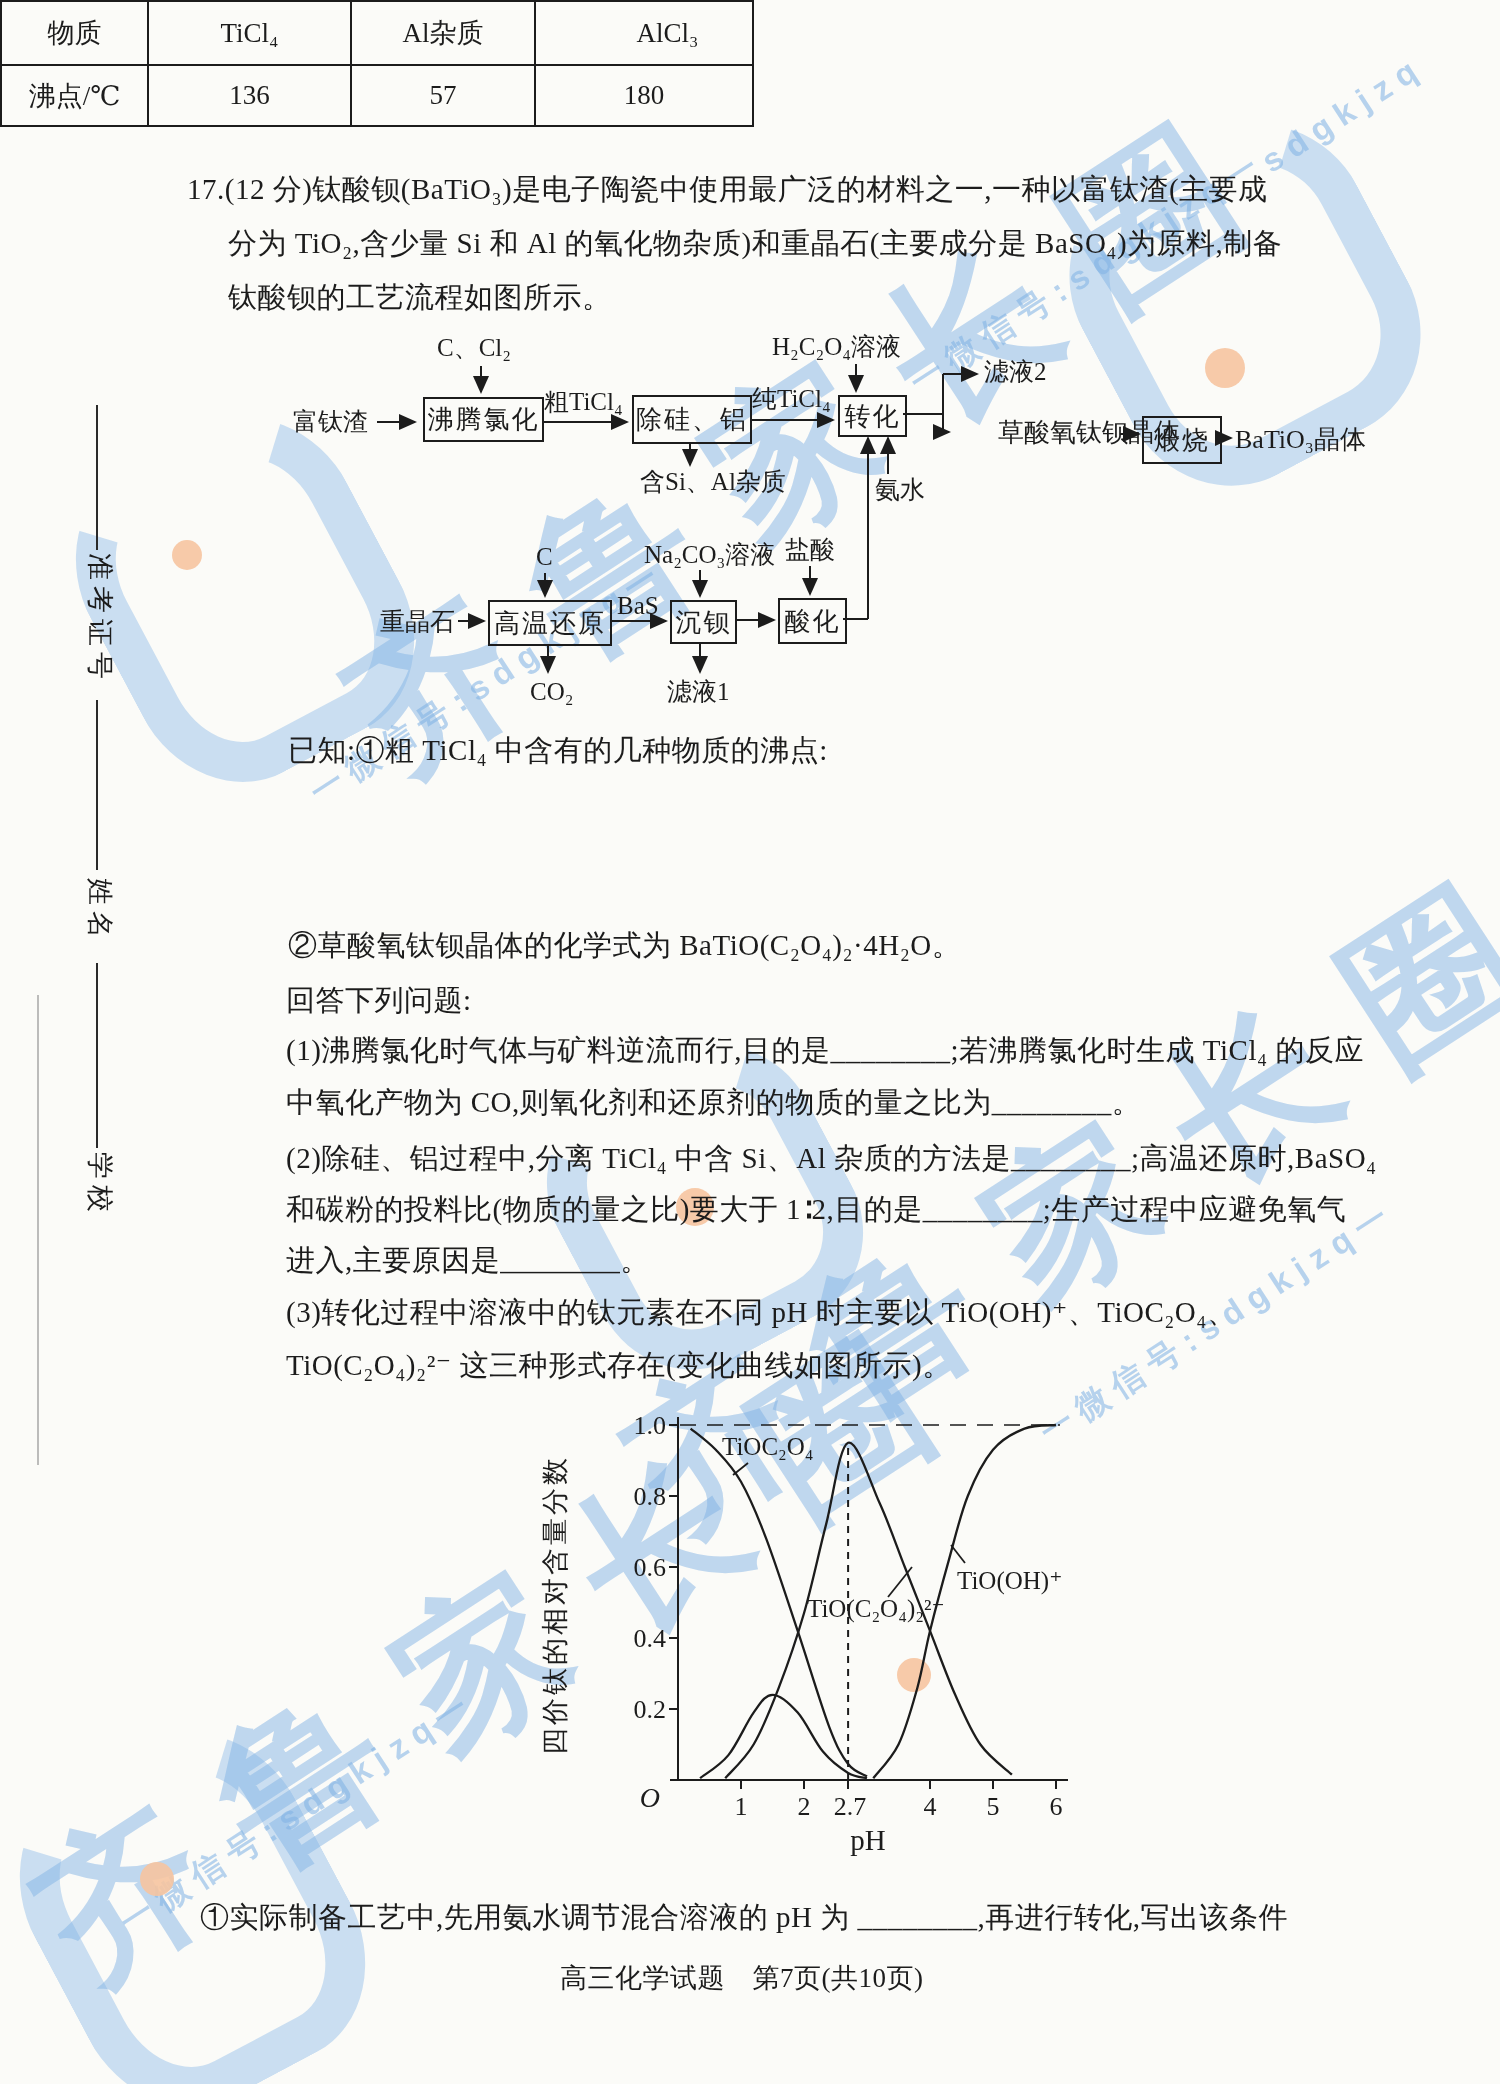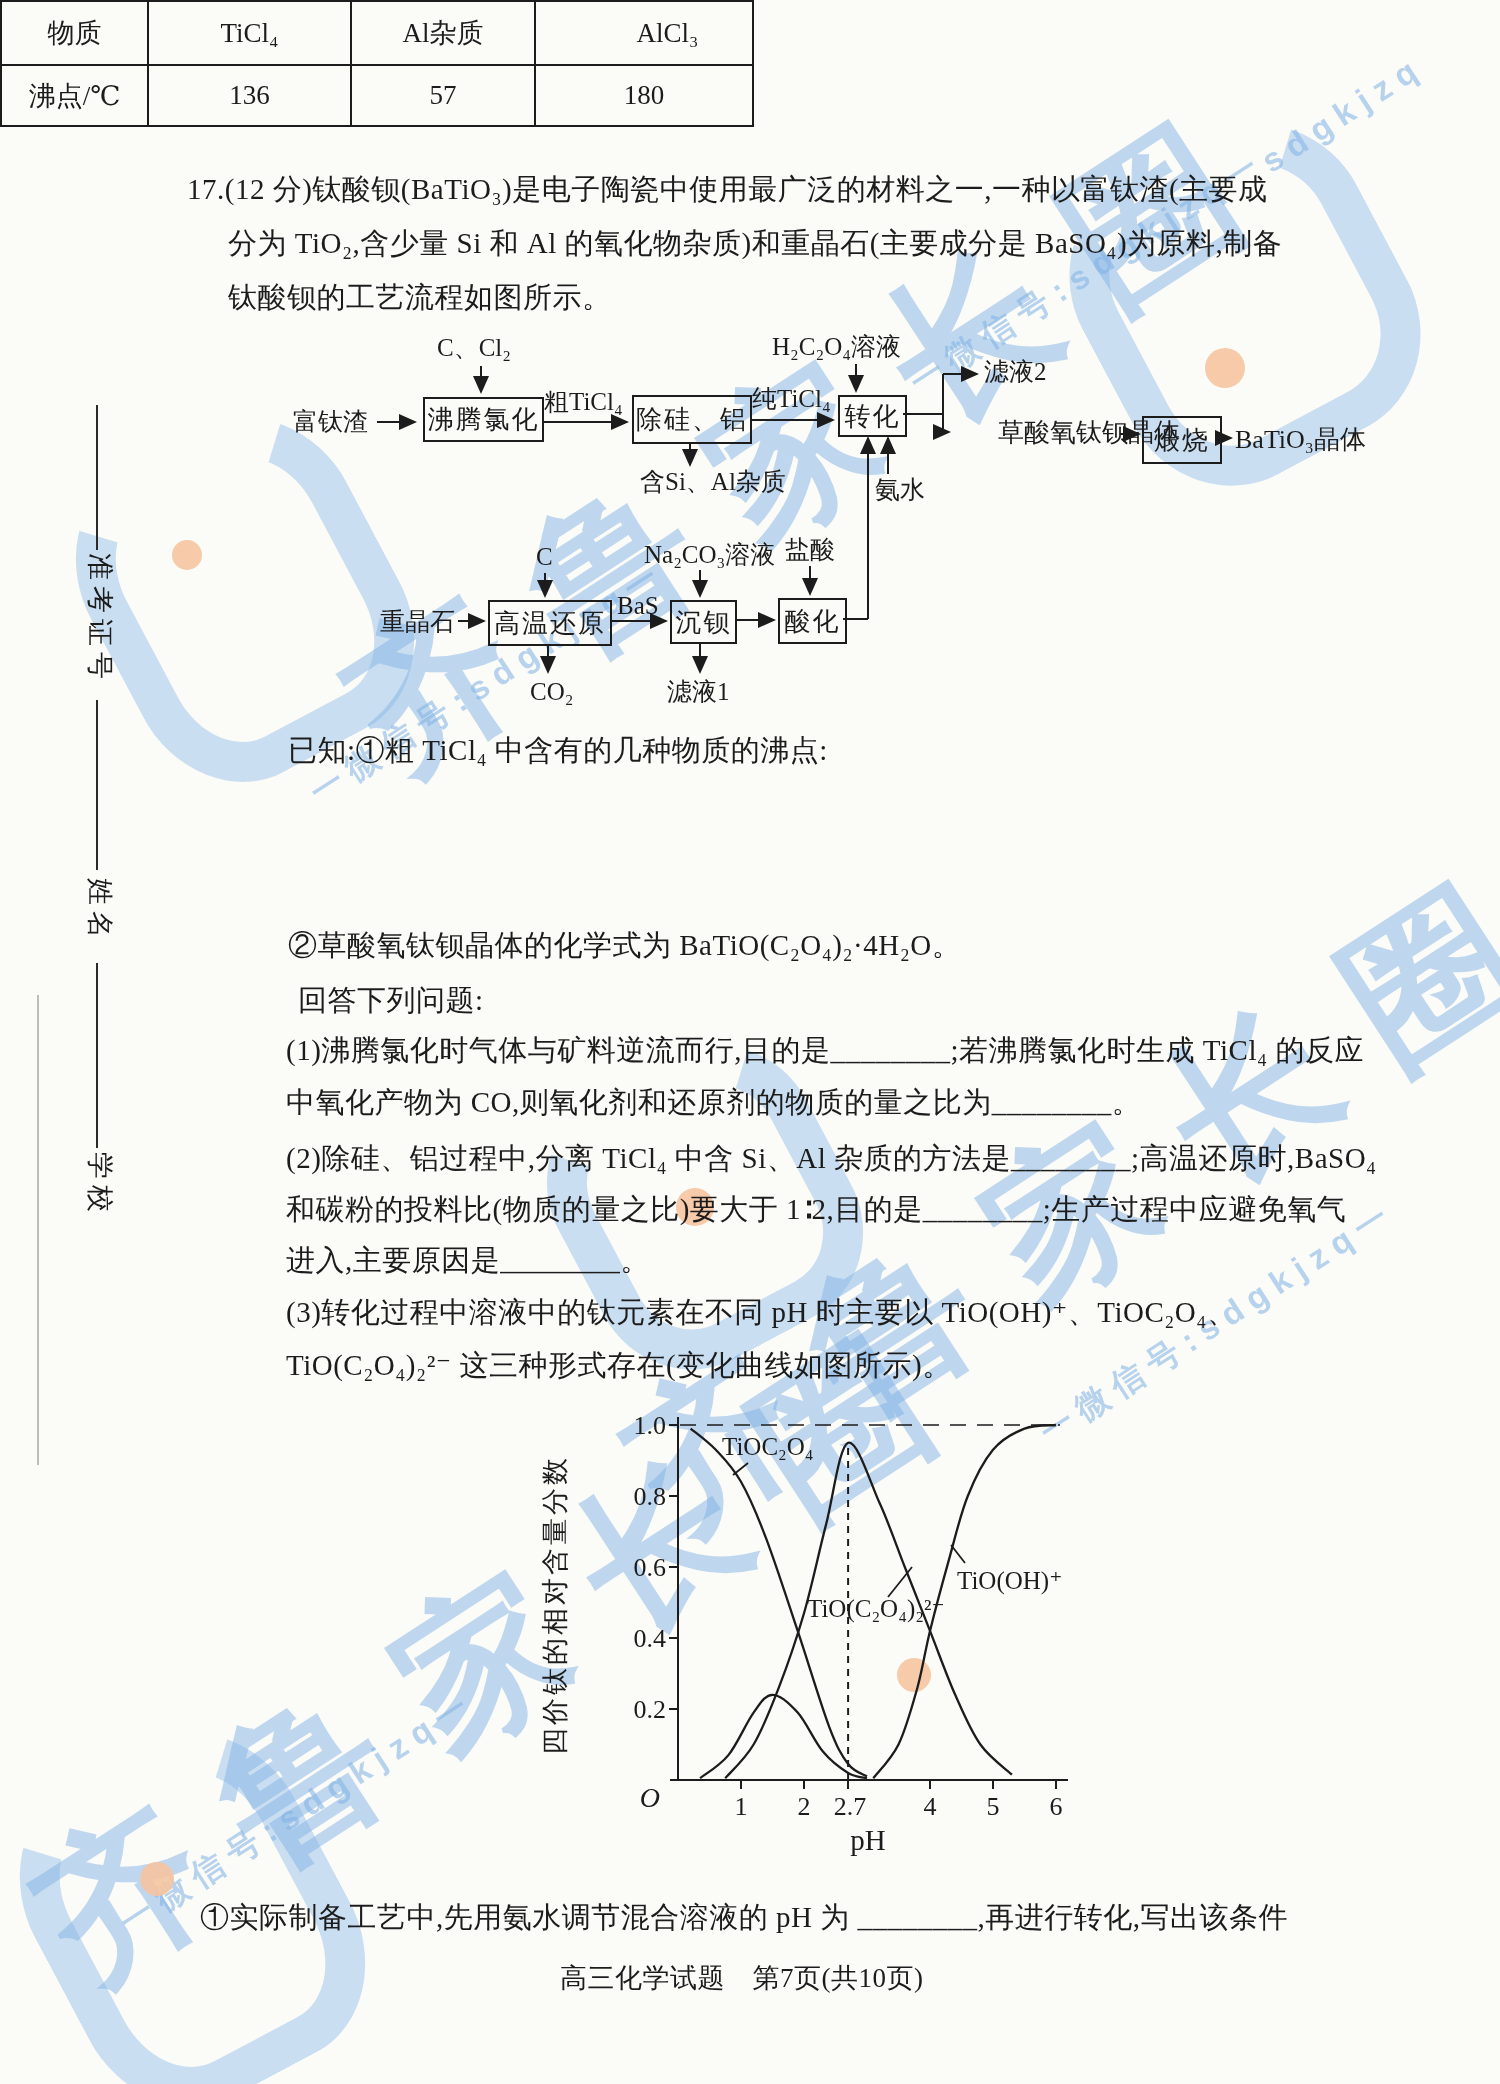--- a/index.html
+++ b/index.html
@@ -55,21 +55,21 @@
   <div class="rot" style="position:absolute;left:118px;top:1152px;">学校</div>
   <div class="vline" style="left:37px;top:995px;height:470px;opacity:.55;background:#888;"></div>
 </div>
 
 <div class="layer">
   <div class="ln" style="left:187px;top:172px;">17.(12 分)钛酸钡(BaTiO₃)是电子陶瓷中使用最广泛的材料之一,一种以富钛渣(主要成</div>
   <div class="ln" style="left:228px;top:226px;">分为 TiO₂,含少量 Si 和 Al 的氧化物杂质)和重晶石(主要成分是 BaSO₄)为原料,制备</div>
   <div class="ln" style="left:228px;top:280px;">钛酸钡的工艺流程如图所示。</div>
   <div class="ln" style="left:288px;top:733px;">已知:①粗 TiCl₄ 中含有的几种物质的沸点:</div>
   <div class="ln" style="left:288px;top:928px;">②草酸氧钛钡晶体的化学式为 BaTiO(C₂O₄)₂·4H₂O。</div>
-  <div class="ln" style="left:298px;top:983px;">回答下列问题:</div>
+  <div class="ln" style="left:286px;top:983px;">回答下列问题:</div>
   <div class="ln" style="left:286px;top:1033px;">(1)沸腾氯化时气体与矿料逆流而行,目的是________;若沸腾氯化时生成 TiCl₄ 的反应</div>
   <div class="ln" style="left:286px;top:1085px;">中氧化产物为 CO,则氧化剂和还原剂的物质的量之比为________。</div>
   <div class="ln" style="left:286px;top:1141px;">(2)除硅、铝过程中,分离 TiCl₄ 中含 Si、Al 杂质的方法是________;高温还原时,BaSO₄</div>
   <div class="ln" style="left:286px;top:1192px;">和碳粉的投料比(物质的量之比)要大于 1∶2,目的是________;生产过程中应避免氧气</div>
   <div class="ln" style="left:286px;top:1243px;">进入,主要原因是________。</div>
   <div class="ln" style="left:286px;top:1295px;">(3)转化过程中溶液中的钛元素在不同 pH 时主要以 TiO(OH)⁺、TiOC₂O₄、</div>
   <div class="ln" style="left:286px;top:1348px;">TiO(C₂O₄)₂²⁻ 这三种形式存在(变化曲线如图所示)。</div>
   <div class="ln" style="left:200px;top:1900px;">①实际制备工艺中,先用氨水调节混合溶液的 pH 为 ________,再进行转化,写出该条件</div>
   <div class="ln" style="left:560px;top:1962px;font-size:27px;">高三化学试题　第7页(共10页)</div>
 </div>

